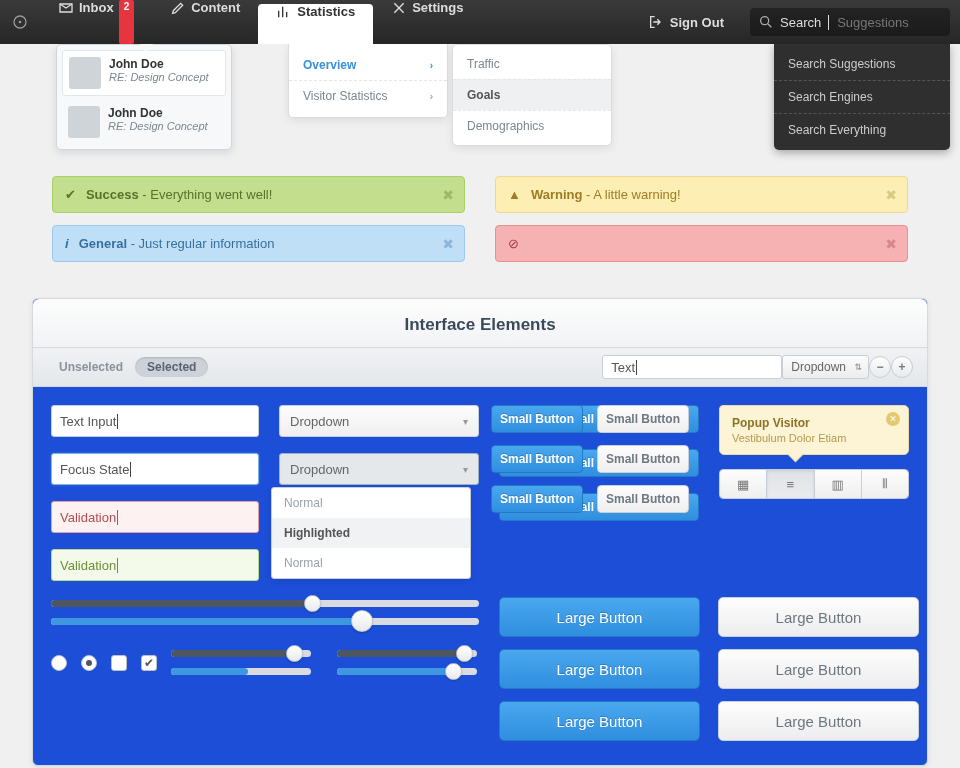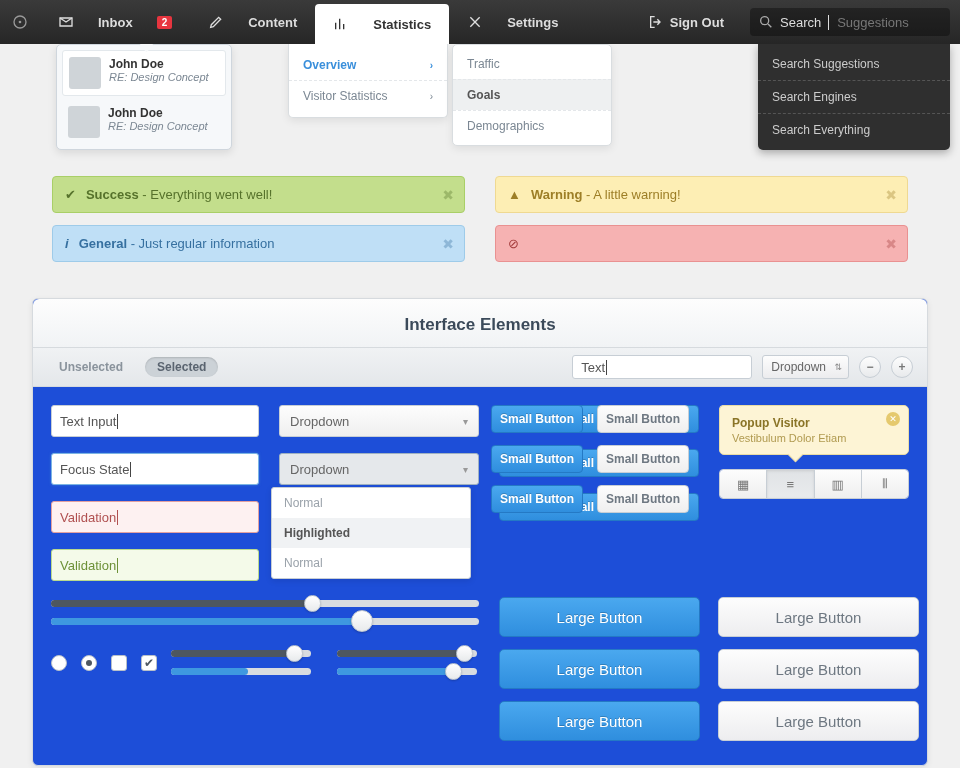--- a/index.html
+++ b/index.html
@@ -1,19 +1,19 @@
 <!DOCTYPE html>
 <html><head>
 <meta charset="utf-8">
 <style>
 *{box-sizing:border-box;margin:0;padding:0;font-family:"Helvetica Neue",Arial,sans-serif}
 body{background:#f0f0f0;width:960px;height:768px;overflow:hidden;font-size:13px}
 .topbar{height:44px;background:linear-gradient(#3a3a3a,#262626);display:flex;align-items:stretch;color:#ccc;position:relative;z-index:10}
 .tb-app{width:40px;display:flex;align-items:center;justify-content:center;color:#999}
-.tb-item{display:flex;align-items:center;gap:24px;padding:0 18px;color:#ddd;font-weight:600;cursor:pointer;position:relative}
+.tb-item{display:flex;gap:5px;padding:0 18px;color:#ddd;font-weight:600;cursor:pointer;position:relative}
 .tb-item.active{background:#fff;color:#333;border-radius:4px 4px 0 0;margin-top:4px}
 .badge{background:#e7353f;color:#fff;font-size:10px;padding:1px 5px;border-radius:2px;font-weight:700}
 .tb-spacer{flex:1}
 .signout{display:flex;align-items:center;gap:6px;padding:0 16px;font-weight:600;color:#ddd}
 .searchbox{width:200px;background:rgba(0,0,0,.35);margin:8px 10px;border-radius:4px;display:flex;align-items:center;padding:0 8px;gap:6px;color:#aaa}
 .searchbox .ph{color:#777;margin-left:2px}
 .inbox-popover{position:absolute;top:44px;left:56px;width:176px;background:#f6f8fa;border:1px solid #cfd6dd;border-radius:5px;box-shadow:0 3px 8px rgba(0,0,0,.1);padding:5px}
 .inbox-popover:before{content:"";position:absolute;top:-6px;left:84px;width:10px;height:10px;background:#f6f8fa;border-left:1px solid #cfd6dd;border-top:1px solid #cfd6dd;transform:rotate(45deg)}
 .ib-item{display:flex;gap:8px;padding:6px;border-radius:3px}
 .ib-item:first-child{background:#fff;border:1px solid #e3e8ec}
@@ -24,34 +24,34 @@
 .stats-popover{position:absolute;top:44px;left:288px;width:160px;background:#fff;border:1px solid #d9dde0;border-radius:0 0 5px 5px;border-top:none;padding:6px 0;box-shadow:0 3px 8px rgba(0,0,0,.08)}
 .sp-item{padding:8px 14px;color:#7b8793;font-size:12px;display:flex;justify-content:space-between;align-items:center;cursor:pointer}
 .sp-item+.sp-item{border-top:1px dashed #e4e7ea}
 .sp-item.exp{color:#3a8fdb;font-weight:600}
 .sp-item.exp .chev{color:#3a8fdb}
 .chev{font-size:10px}
 .stats-sub{position:absolute;top:44px;left:452px;width:160px;background:#fff;border:1px solid #d9dde0;border-radius:5px;padding:4px 0;box-shadow:0 3px 8px rgba(0,0,0,.08)}
 .ss-item{padding:8px 14px;color:#7b8793;font-size:12px;cursor:pointer}
 .ss-item.sel{background:#eef0f1;color:#555;font-weight:700}
 .ss-item+.ss-item{border-top:1px dashed #e4e7ea}
-.search-pop{position:absolute;top:44px;right:10px;width:192px;background:#2f2f2f;border-radius:0 0 5px 5px;padding:4px 0;box-shadow:0 3px 8px rgba(0,0,0,.3)}
+.search-pop{position:absolute;top:44px;right:10px;width:176px;background:#2f2f2f;border-radius:0 0 5px 5px;padding:4px 0;box-shadow:0 3px 8px rgba(0,0,0,.3)}
 .srch-item{padding:9px 14px;color:#ccc;font-size:12px;cursor:pointer}
 .srch-item+.srch-item{border-top:1px dashed #555}
 .alerts{display:grid;grid-template-columns:1fr 1fr;gap:12px 30px;padding:22px 52px 10px;margin-top:110px}
 .alert{border-radius:4px;padding:10px 12px;display:flex;align-items:center;gap:10px;font-size:13px;position:relative;border:1px solid}
 .alert .x{position:absolute;right:10px;opacity:.35;cursor:pointer;font-size:14px}
 .a-success{background:#c3de8c;border-color:#a9cf67;color:#56722b}
 .a-warning{background:#fdeeb4;border-color:#efd992;color:#9d7e26}
 .a-info{background:#bfdff6;border-color:#9ecbe9;color:#3670a0}
 .a-error{background:#f6b2b2;border-color:#e99191;color:#a13838}
 .alert b{font-weight:700}
 .panel{margin:26px 32px 0;background:#1d4ed8;border:1px solid #d6dade;border-radius:6px;box-shadow:0 2px 6px rgba(0,0,0,.08);position:relative}
 .panel-title{text-align:center;font-size:17px;font-weight:700;color:#3b4a5a;padding:16px 0 12px;background:linear-gradient(#fdfdfd,#f1f3f5);border-radius:6px 6px 0 0}
-.panel-toolbar{background:linear-gradient(#f0f2f4,#e4e7ea);border-top:1px solid #d6dade;border-bottom:1px solid #d6dade;padding:7px 14px;display:flex;align-items:center;gap:10px;font-size:12px}
+.panel-toolbar{background:linear-gradient(#f0f2f4,#e4e7ea);border-top:1px solid #d6dade;border-bottom:1px solid #d6dade;padding:7px 14px;display:flex;align-items:center;gap:0;font-size:12px}
 .pill{padding:3px 12px;border-radius:11px;font-weight:700;cursor:pointer}
 .pill.unsel{color:#8a939c}
 .pill.sel{background:#ccd2d7;color:#5a6470;box-shadow:inset 0 1px 2px rgba(0,0,0,.15)}
 .tb-flex{flex:1}
 .tb-dd{height:24px;border:1px solid #c7ced5;border-radius:3px;background:linear-gradient(#fdfdfd,#ececee);padding:0 22px 0 8px;font-size:12px;color:#666;position:relative;display:flex;align-items:center}
 .tb-dd:after{content:"⇅";position:absolute;right:6px;font-size:9px;color:#888}
 .tb-circ{width:22px;height:22px;border-radius:11px;background:linear-gradient(#fdfdfd,#e8eaec);border:1px solid #c7ced5;display:flex;align-items:center;justify-content:center;color:#777;font-weight:700;cursor:pointer}
 .panel-body{padding:18px 18px 24px;display:grid;grid-template-columns:208px 200px 200px 200px;gap:0 20px;position:relative}
 .col{display:flex;flex-direction:column;gap:16px}
 .inp{height:32px;border:1px solid #c7ced5;border-radius:3px;padding:0 8px;font-size:13px;color:#555;display:flex;align-items:center;background:#fff}

